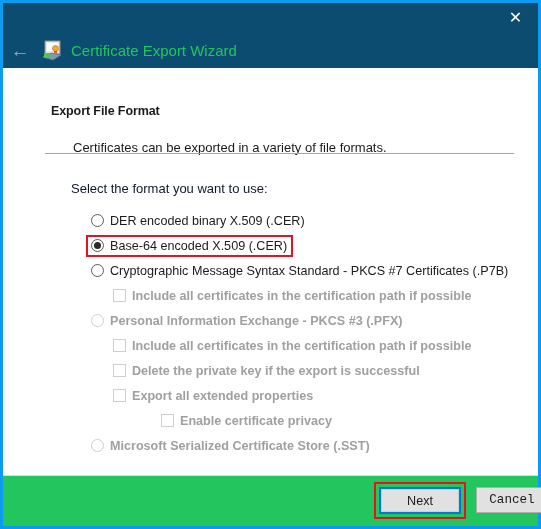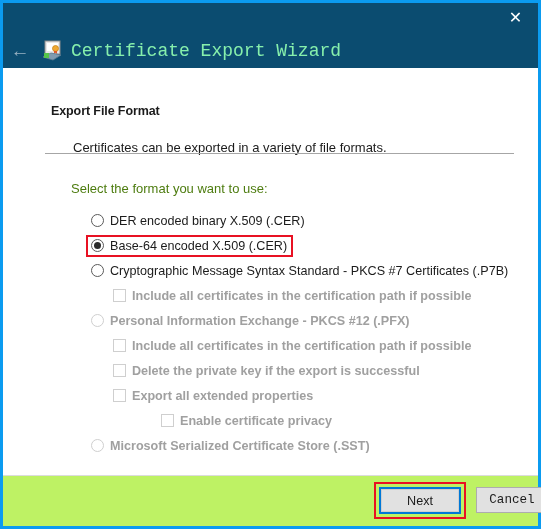--- a/index.html
+++ b/index.html
@@ -66,24 +66,23 @@
   }
   #title-icon {
     width: 22px;
     height: 22px;
     position: relative;
     margin-left: 4px;
     margin-right: 8px;
     flex: 0 0 auto;
   }
   #title-text {
-    color: #86efac;
-    font-size: 18px;
+    color: #22c55e;
+    font-size: 15px;
     white-space: nowrap;
-    font-family: Liberation Mono, monospace;
   }
 
   
   #content {
     flex: 1 1 auto;
     background: #ffffff;
     position: relative;
   }
   #heading-block {
     position: absolute;
@@ -110,21 +109,21 @@
     top: 85px;
     height: 1px;
     background: #a6a6a6;
   }
 
   #prompt {
     position: absolute;
     left: 68px;
     top: 113px;
     font-size: 13px;
-    color: #4d7c0f;
+    color: #0f172a;
   }
 
   #options {
     position: absolute;
     left: 88px;
     top: 140px;
     right: 16px;
   }
 
   .opt-row {
@@ -188,21 +187,21 @@
     top: -4px;
     bottom: -4px;
     border: 2px solid #e81123;
     pointer-events: none;
   }
 
   
   #footer {
     flex: 0 0 auto;
     height: 50px;
-    background: #bef264;
+    background: #22c55e;
     border-top: 1px solid #dcdcdc;
     position: relative;
   }
   .btn {
     position: absolute;
     top: 11px;
     height: 26px;
     width: 78px;
     background: #e1e1e1;
     border: 1px solid #adadad;
@@ -306,21 +305,21 @@
         </div>
         <div class="opt-row sub disabled">
           <span class="" style="display: inline-flex; align-items: center;">
             <span class="checkbox disabled"></span>
             <span>Include all certificates in the certification path if possible</span>
           </span>
         </div>
         <div class="opt-row disabled">
           <span class="" style="display: inline-flex; align-items: center;">
             <span class="radio disabled"></span>
-            <span>Personal Information Exchange - PKCS #12 (.PFX)</span>
+            <span>Personal Information Exchange - PKCS #3 (.PFX)</span>
           </span>
         </div>
         <div class="opt-row sub disabled">
           <span class="" style="display: inline-flex; align-items: center;">
             <span class="checkbox disabled"></span>
             <span>Include all certificates in the certification path if possible</span>
           </span>
         </div>
         <div class="opt-row sub disabled">
           <span class="" style="display: inline-flex; align-items: center;">

